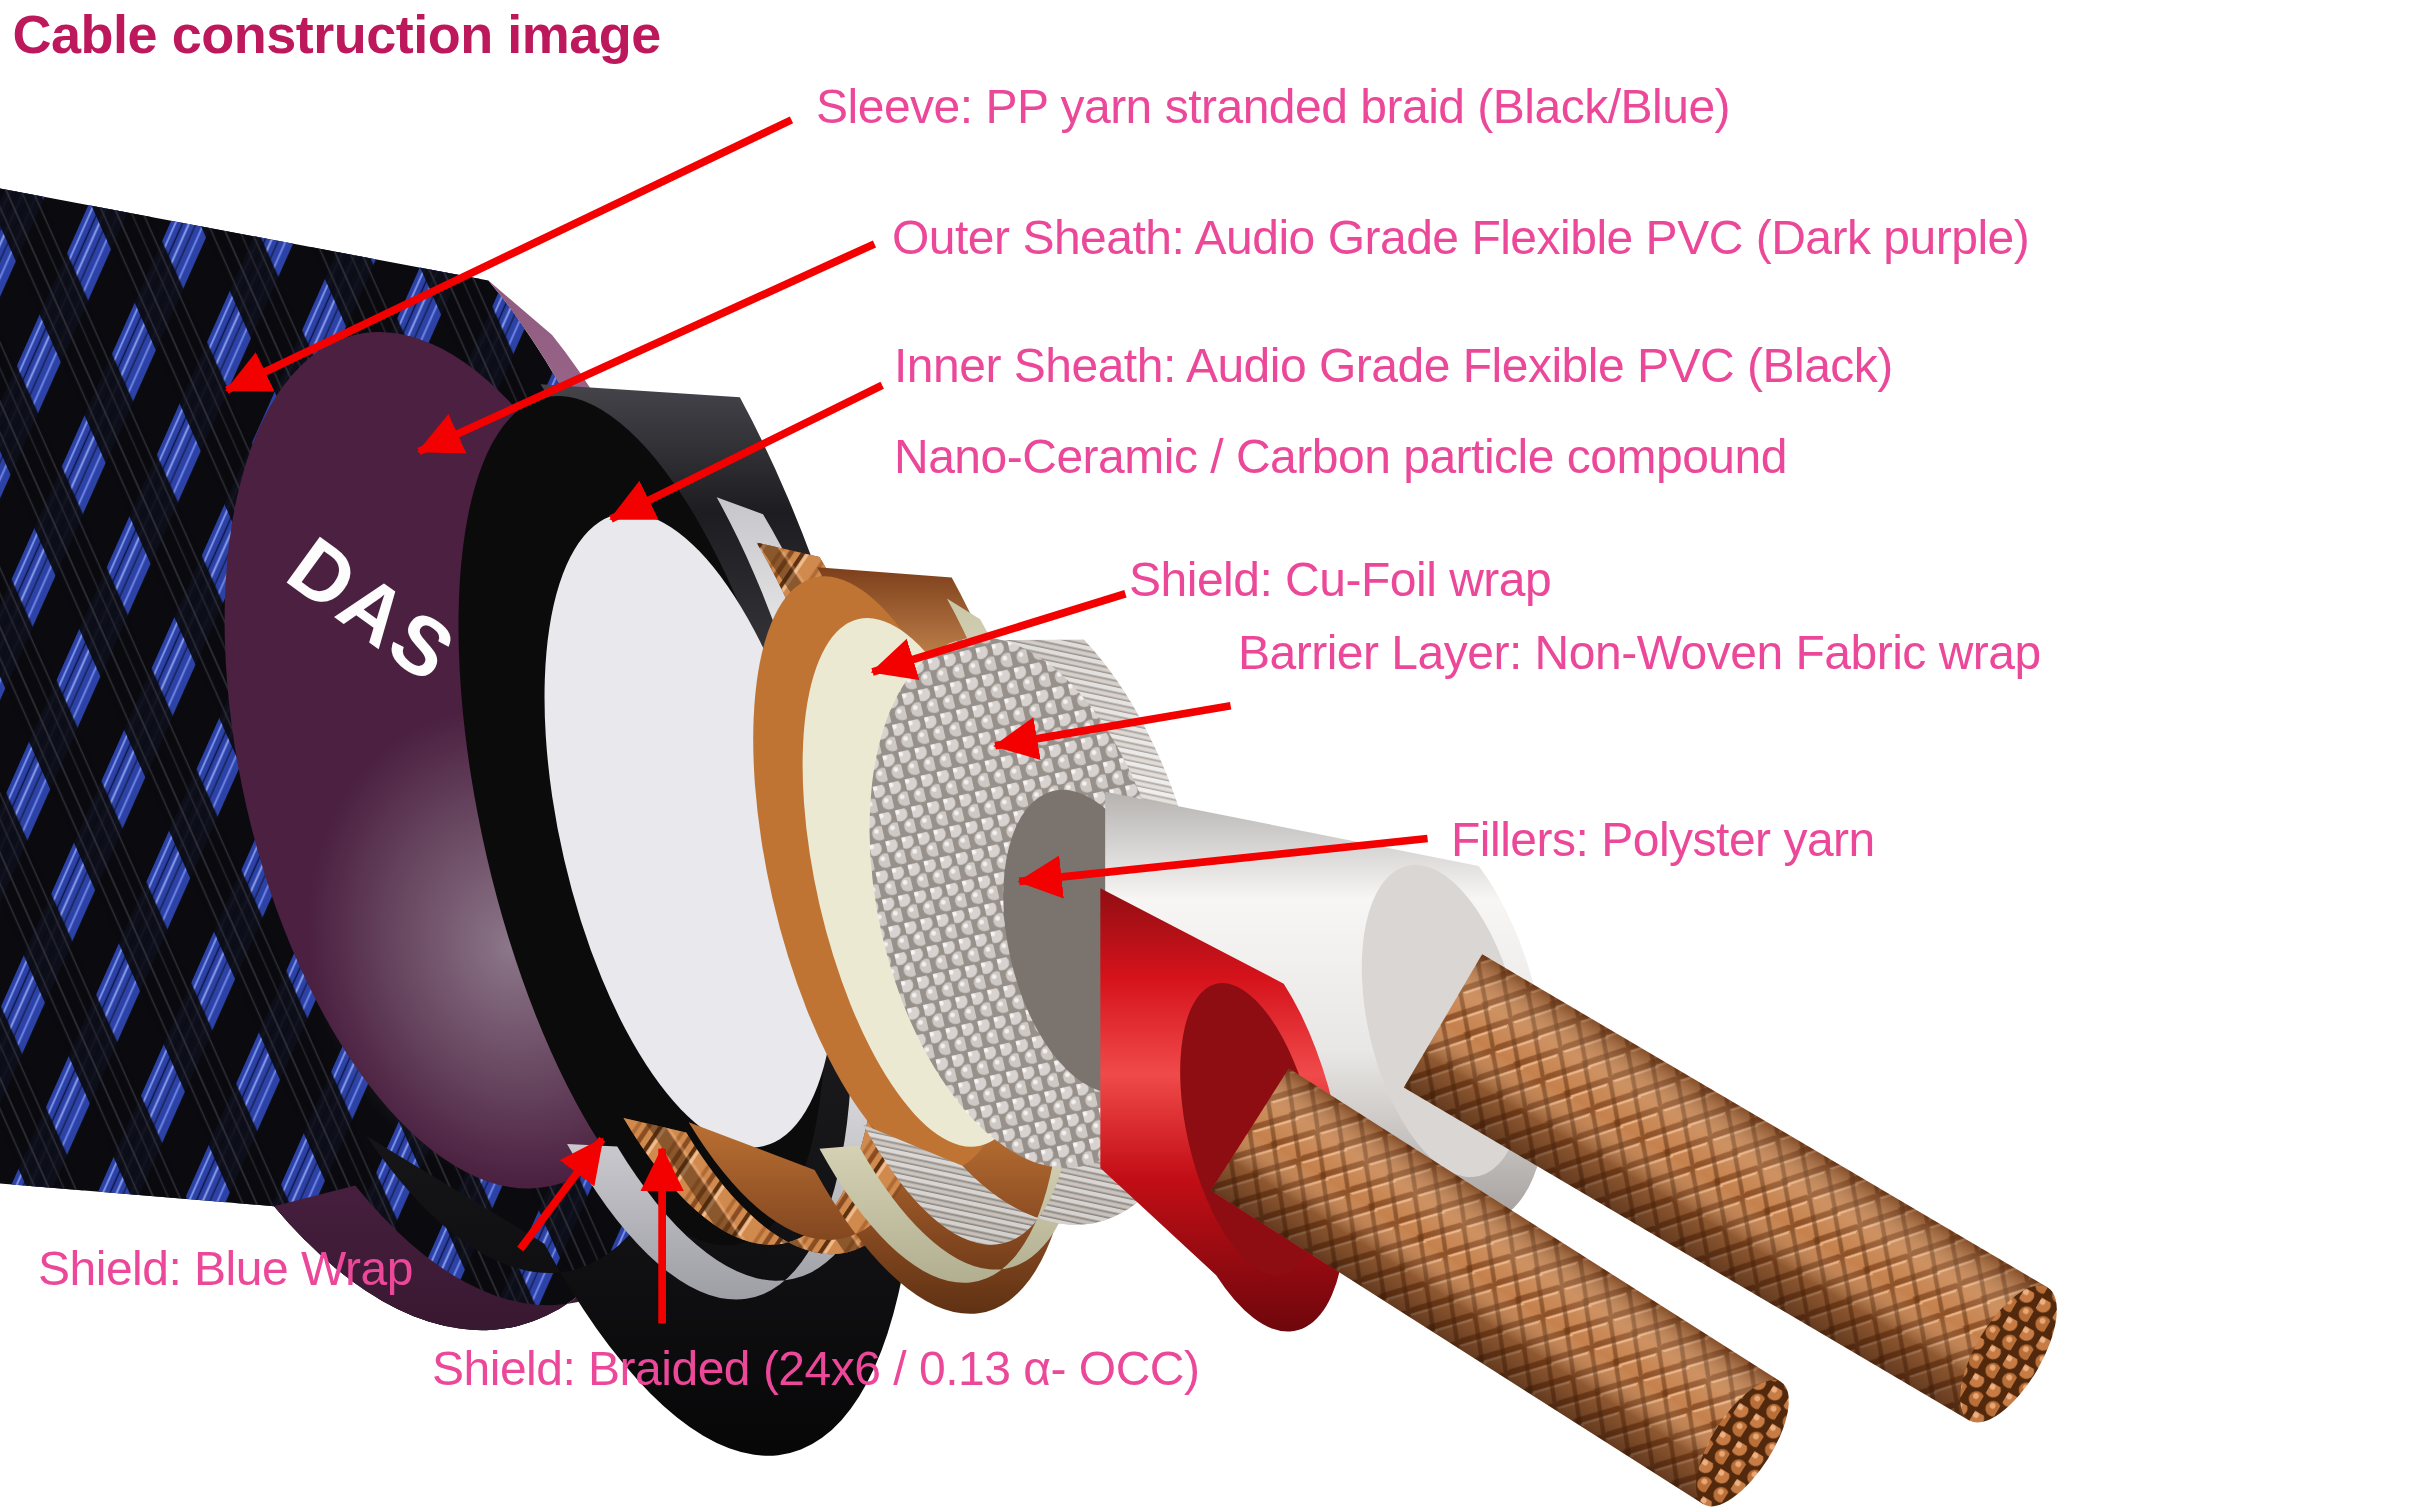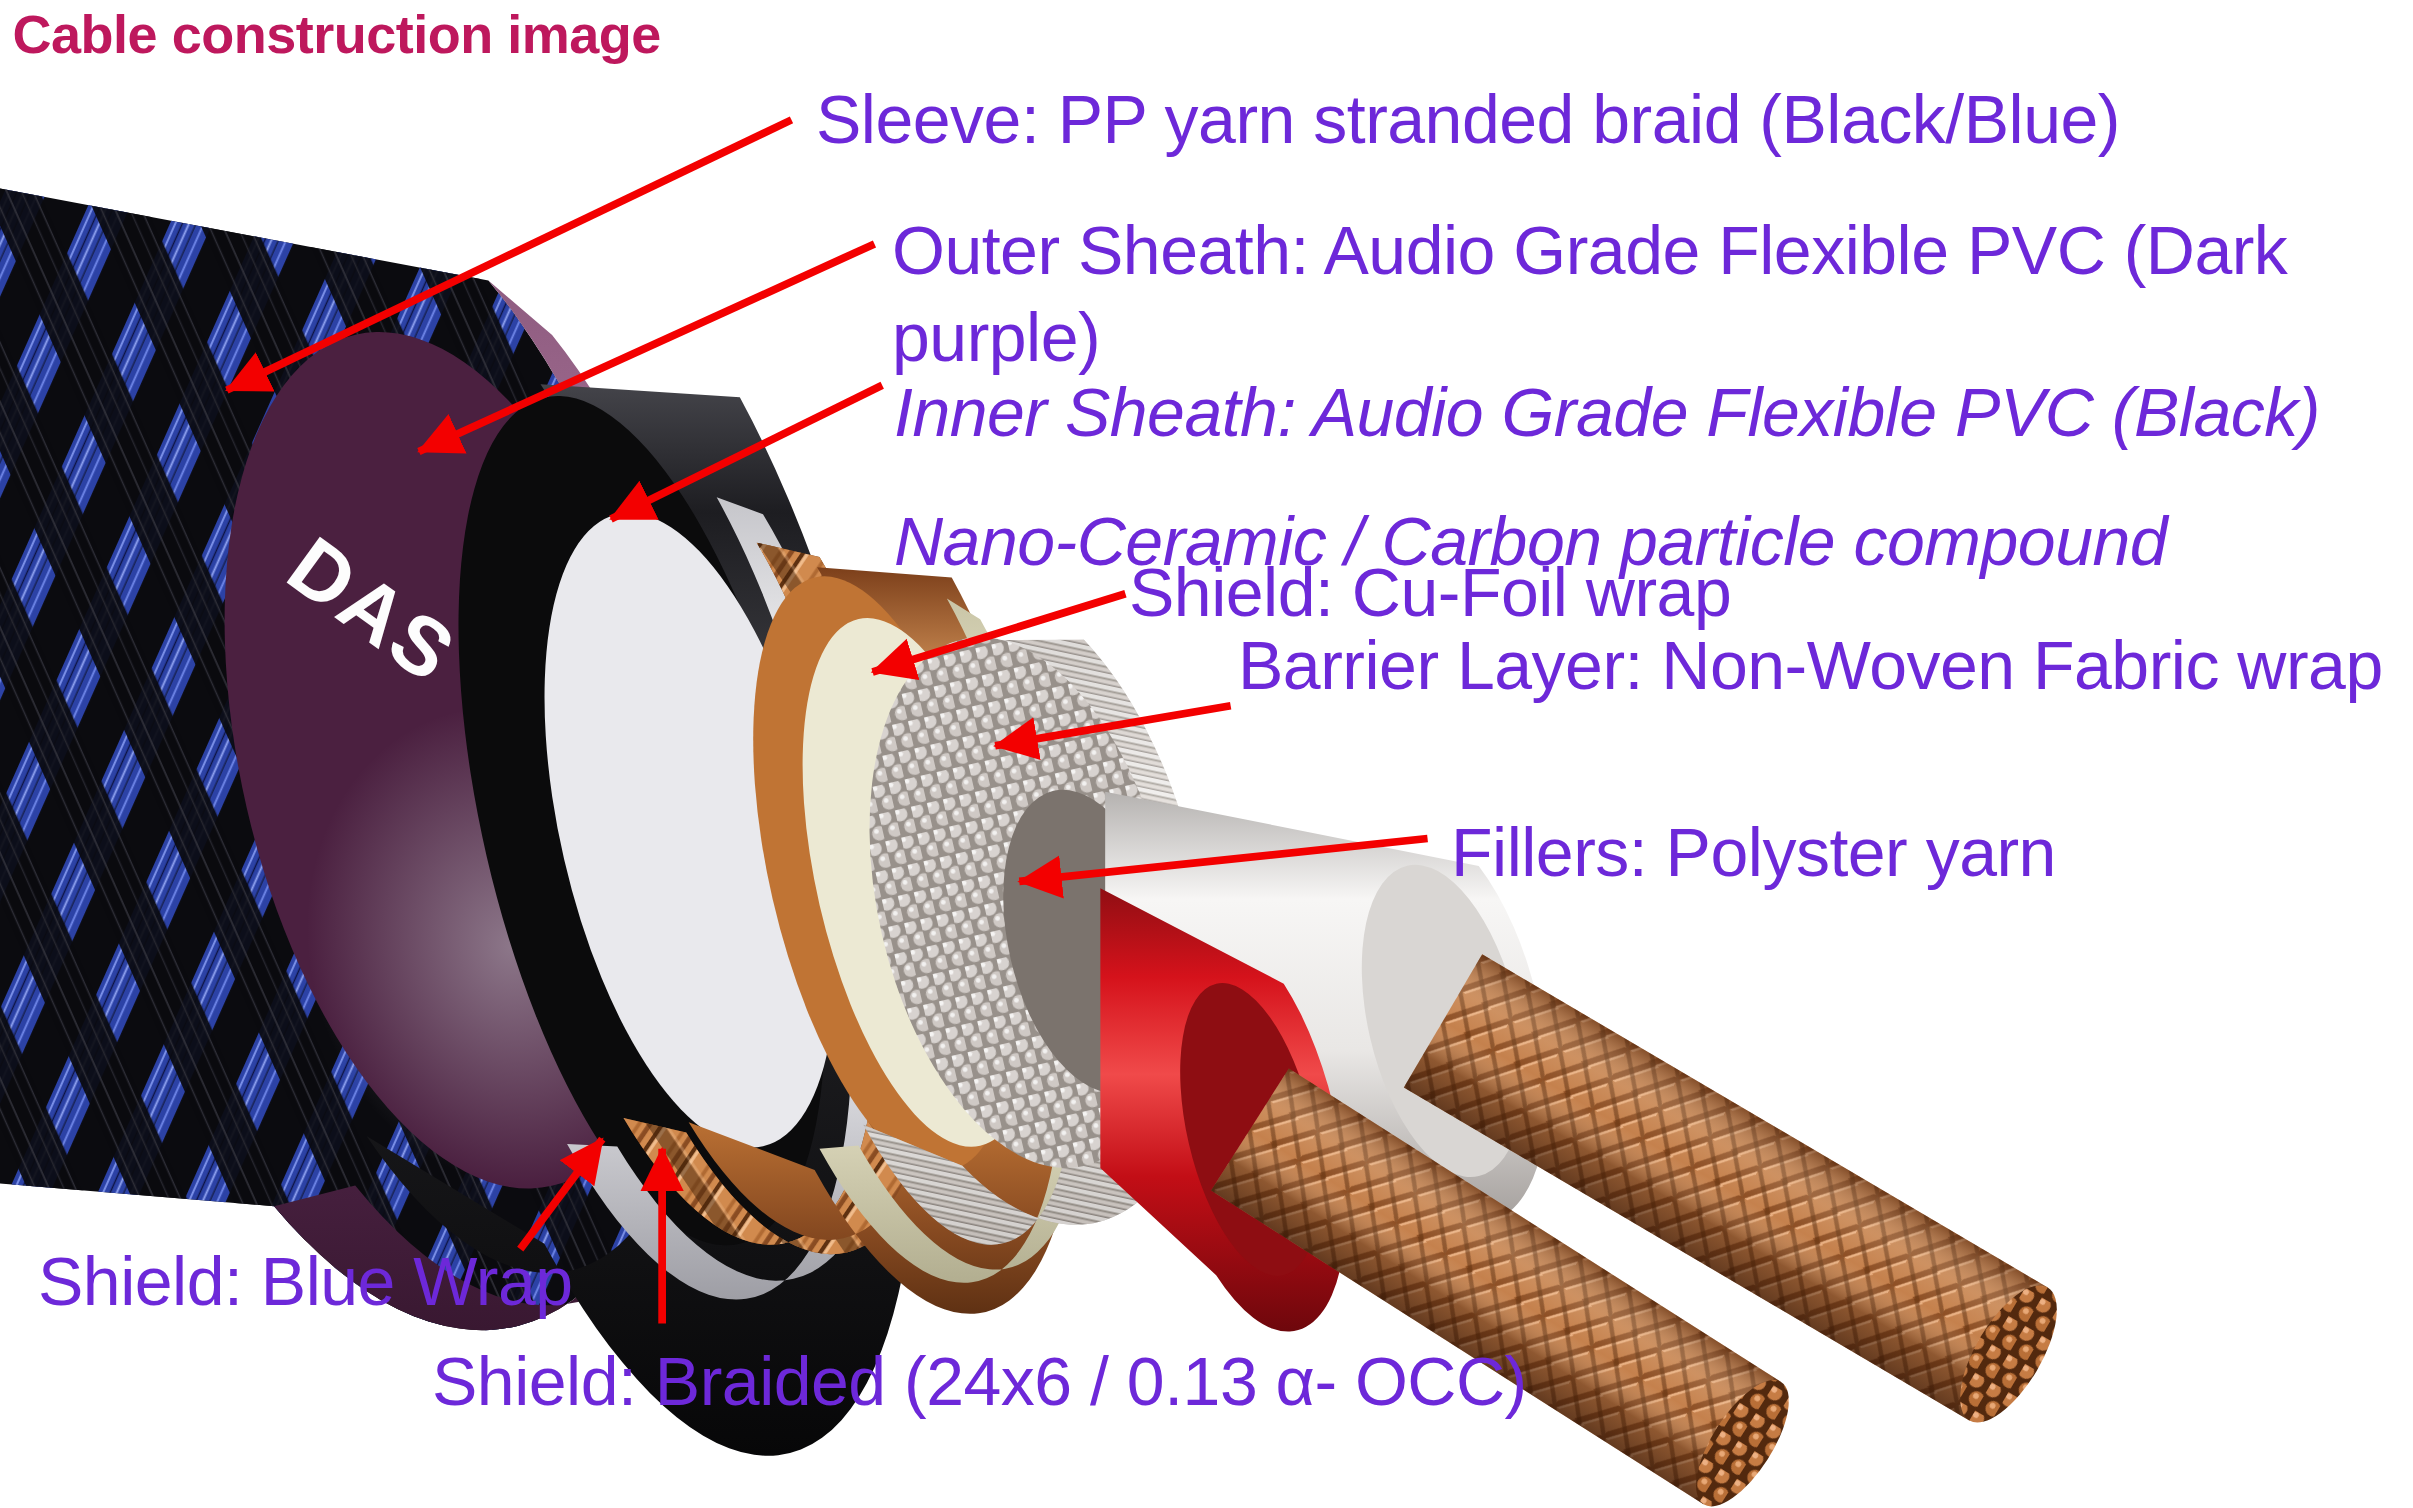--- a/index.html
+++ b/index.html
@@ -1,20 +1,20 @@
 <!DOCTYPE html>
 <html style="font-size:7.7px"><head>
 <meta charset="utf-8">
 <style>
   html,body{margin:0;padding:0;background:#ffffff;}
   body{width:2428px;height:1509px;position:relative;overflow:hidden;
        font-family:"Liberation Sans",sans-serif;}
   #stage{position:absolute;left:0;top:0;width:2428px;height:1509px;}
   svg#cable{position:absolute;left:0;top:0;}
-  .label{position:absolute;color:#6d28d9;font-size:68px;line-height:1.28;
+  .label{position:absolute;color:#ec4899;font-size:48px;line-height:1.28;
          letter-spacing:-0.5px;white-space:pre-line;}
   .label.two{line-height:1.9;}
   #page-title{position:absolute;left:12.6px;top:2.9px;color:#be185d;
               font-size:54px;font-weight:700;letter-spacing:-0.5px;}
 </style>
 </head>
 <body>
 
 <div id="stage">
 
@@ -226,21 +226,21 @@
     <line x1="1372" y1="2742" x2="1372" y2="2380" marker-end="url(#ah)"></line>
   </g>
 </svg>
 
 <div id="page-title">Cable construction image</div>
 
 <div class="label" style="left:816px;top:76px;">Sleeve: PP yarn stranded braid (Black/Blue)</div>
 
 <div class="label" style="left:892px;top:207px;">Outer Sheath: Audio Grade Flexible PVC (Dark purple)</div>
 
-<div class="label two" style="left:894px;top:348px;font-style:italic;">Inner Sheath: Audio Grade Flexible PVC (Black)
+<div class="label two" style="left:894px;top:320px;">Inner Sheath: Audio Grade Flexible PVC (Black)
 Nano-Ceramic / Carbon particle compound</div>
 
 <div class="label" style="left:1129px;top:549px;">Shield: Cu-Foil wrap</div>
 
 <div class="label" style="left:1238px;top:622px;">Barrier Layer: Non-Woven Fabric wrap</div>
 
 <div class="label" style="left:1438px;top:809px;margin-left:13px;">Fillers: Polyster yarn</div>
 
 <div class="label" style="left:38px;top:1238px;">Shield: Blue Wrap</div>
 

